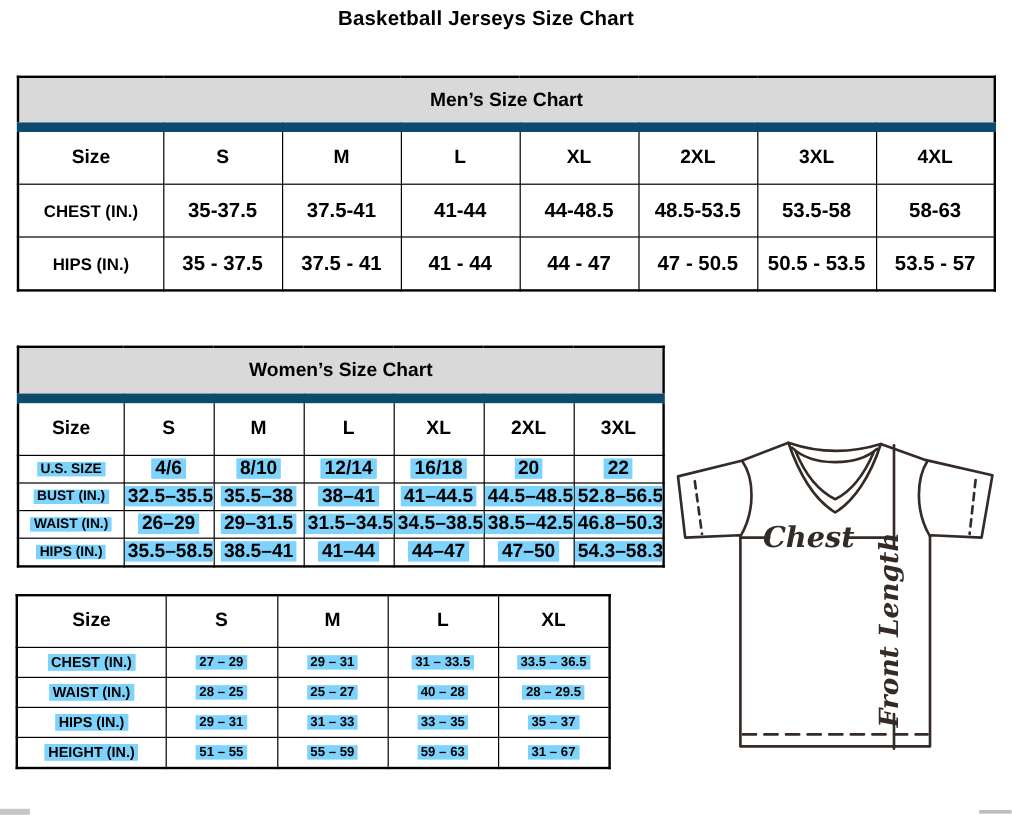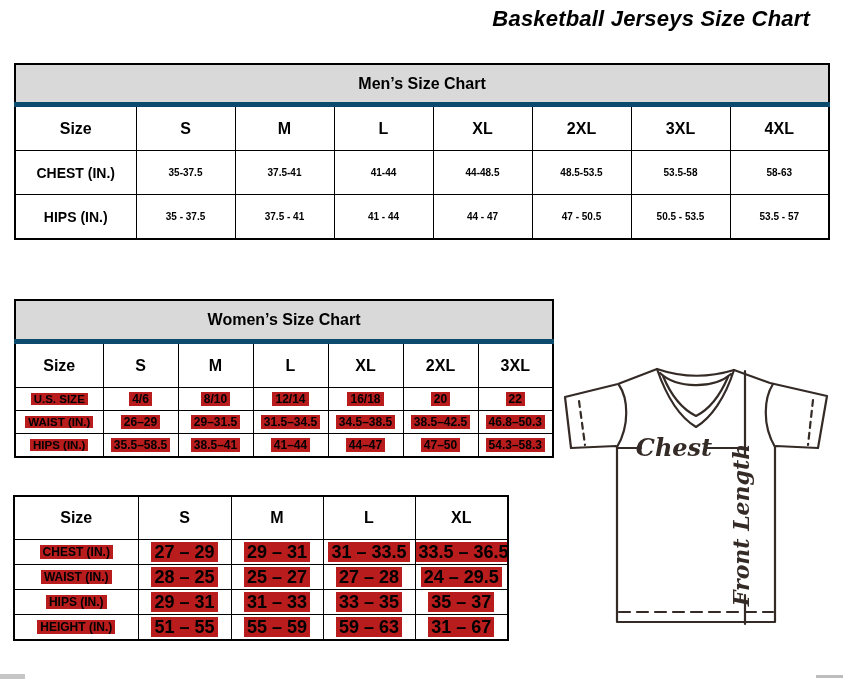--- a/index.html
+++ b/index.html
@@ -2,44 +2,44 @@
 <html><head>
 <meta charset="utf-8">
 <style>
   html,body{margin:0;padding:0;}
   body{
     width:843px;height:679px;position:relative;background:#ffffff;
     font-family:"Liberation Sans","DejaVu Sans",sans-serif;color:#000;
     overflow:hidden;
   }
   .page-title{
-    position:absolute;left:0;top:6px;width:810px;text-align:right;
-    font-size:22px;font-weight:bold;letter-spacing:.2px;font-style:italic;
+    position:absolute;left:0;top:6px;width:810px;text-align:center;
+    font-size:17px;font-weight:bold;letter-spacing:.2px;
   }
   .tblwrap{position:absolute;}
   table{border-collapse:collapse;table-layout:fixed;width:100%;border:2px solid #000;}
   td{border:1px solid #000;text-align:center;vertical-align:middle;
      font-weight:bold;padding:0;overflow:hidden;white-space:nowrap;}
-  tr.title-row td{background:#d9d9d9;border-bottom:5px solid #0c4a6e;font-size:16px;}
+  tr.title-row td{background:#d9d9d9;border-bottom:8px solid #0c4a6e;font-size:16px;}
   
   .mens tr.title-row td{height:37px;}
   .mens tr.head-row td{height:43px;font-size:16px;}
-  .mens tr.data-row td{height:43px;font-size:10px;}
+  .mens tr.data-row td{height:43px;font-size:17px;}
   .mens tr.data-row td.lbl{font-size:14px;}
   
   .womens tr.title-row td{height:38px;}
   .womens tr.head-row td{height:43px;font-size:16px;}
-  .womens tr.data-row td{height:22px;font-size:12px;}
+  .womens tr.data-row td{height:22px;font-size:16px;}
   .womens tr.data-row td.lbl{font-size:11.5px;}
   
   .youth tr.title-row td{height:40px;}
   .youth tr.head-row td{height:42px;font-size:16px;}
-  .youth tr.data-row td{height:24px;font-size:18px;}
+  .youth tr.data-row td{height:24px;font-size:11px;}
   .youth tr.data-row td.lbl{font-size:12px;}
-  .hl{background:#b91c1c;padding:0 3px;text-align:center;}
+  .hl{background:#7dd3fc;padding:0 3px;text-align:center;}
   .frag{position:absolute;}
   svg text{font-family:"DejaVu Serif","Liberation Serif",serif;font-weight:bold;font-style:italic;fill:#342b27;}
 </style>
 </head>
 <body>
 
 <div class="page-title">Basketball Jerseys Size Chart</div>
 
 <div class="tblwrap" style="left:14px;top:63px;width:814px">
   <table class="mens">
@@ -84,21 +84,21 @@
       <td>41 - 44</td>
       <td>44 - 47</td>
       <td>47 - 50.5</td>
       <td>50.5 - 53.5</td>
       <td>53.5 - 57</td>
     </tr>
   </tbody>
     </table>
 </div>
 
-<div class="tblwrap" style="left:14px;top:299px;width:538px">
+<div class="tblwrap" style="left:14px;top:288px;width:538px">
   <table class="womens">
     <colgroup>
       <col style="width:88px">
         <col style="width:75px">
         <col style="width:75px">
         <col style="width:75px">
       <col style="width:75px">
         <col style="width:75px">
         <col style="width:75px">
     </colgroup>
@@ -116,20 +116,29 @@
       <td>3XL</td>
     </tr>
     <tr class="data-row">
       <td class="lbl"><span class="hl">U.S. SIZE</span></td>
       <td><span class="hl">4/6</span></td>
       <td><span class="hl">8/10</span></td>
       <td><span class="hl">12/14</span></td>
       <td><span class="hl">16/18</span></td>
       <td><span class="hl">20</span></td>
       <td><span class="hl">22</span></td>
+    </tr>
+    <tr class="data-row">
+      <td class="lbl"><span class="hl">BUST (IN.)</span></td>
+      <td><span class="hl">32.5–35.5</span></td>
+      <td><span class="hl">35.5–38</span></td>
+      <td><span class="hl">38–41</span></td>
+      <td><span class="hl">41–44.5</span></td>
+      <td><span class="hl">44.5–48.5</span></td>
+      <td><span class="hl">52.8–56.5</span></td>
     </tr>
     <tr class="data-row">
       <td class="lbl"><span class="hl">WAIST (IN.)</span></td>
       <td><span class="hl">26–29</span></td>
       <td><span class="hl">29–31.5</span></td>
       <td><span class="hl">31.5–34.5</span></td>
       <td><span class="hl">34.5–38.5</span></td>
       <td><span class="hl">38.5–42.5</span></td>
       <td><span class="hl">46.8–50.3</span></td>
     </tr>
@@ -167,22 +176,22 @@
       <td class="lbl"><span class="hl">CHEST (IN.)</span></td>
       <td><span class="hl">27 – 29</span></td>
       <td><span class="hl">29 – 31</span></td>
       <td><span class="hl">31 – 33.5</span></td>
       <td><span class="hl">33.5 – 36.5</span></td>
     </tr>
     <tr class="data-row">
       <td class="lbl"><span class="hl">WAIST (IN.)</span></td>
       <td><span class="hl">28 – 25</span></td>
       <td><span class="hl">25 – 27</span></td>
-      <td><span class="hl">27 – 28</span></td>
-      <td><span class="hl">24 – 29.5</span></td>
+      <td><span class="hl">40 – 28</span></td>
+      <td><span class="hl">28 – 29.5</span></td>
     </tr>
     <tr class="data-row">
       <td class="lbl"><span class="hl">HIPS (IN.)</span></td>
       <td><span class="hl">29 – 31</span></td>
       <td><span class="hl">31 – 33</span></td>
       <td><span class="hl">33 – 35</span></td>
       <td><span class="hl">35 – 37</span></td>
     </tr>
     <tr class="data-row">
       <td class="lbl"><span class="hl">HEIGHT (IN.)</span></td>

